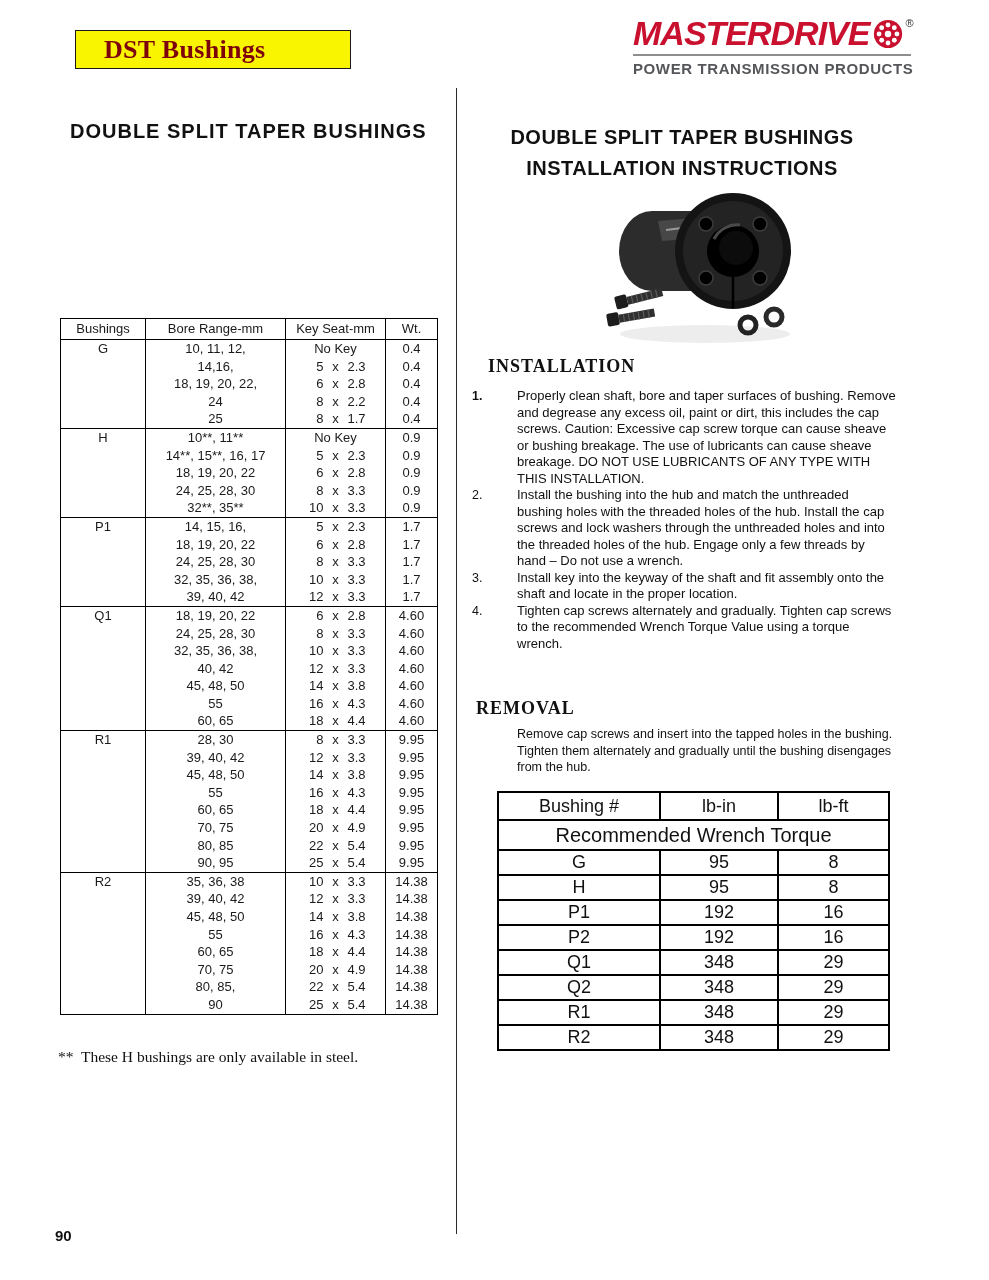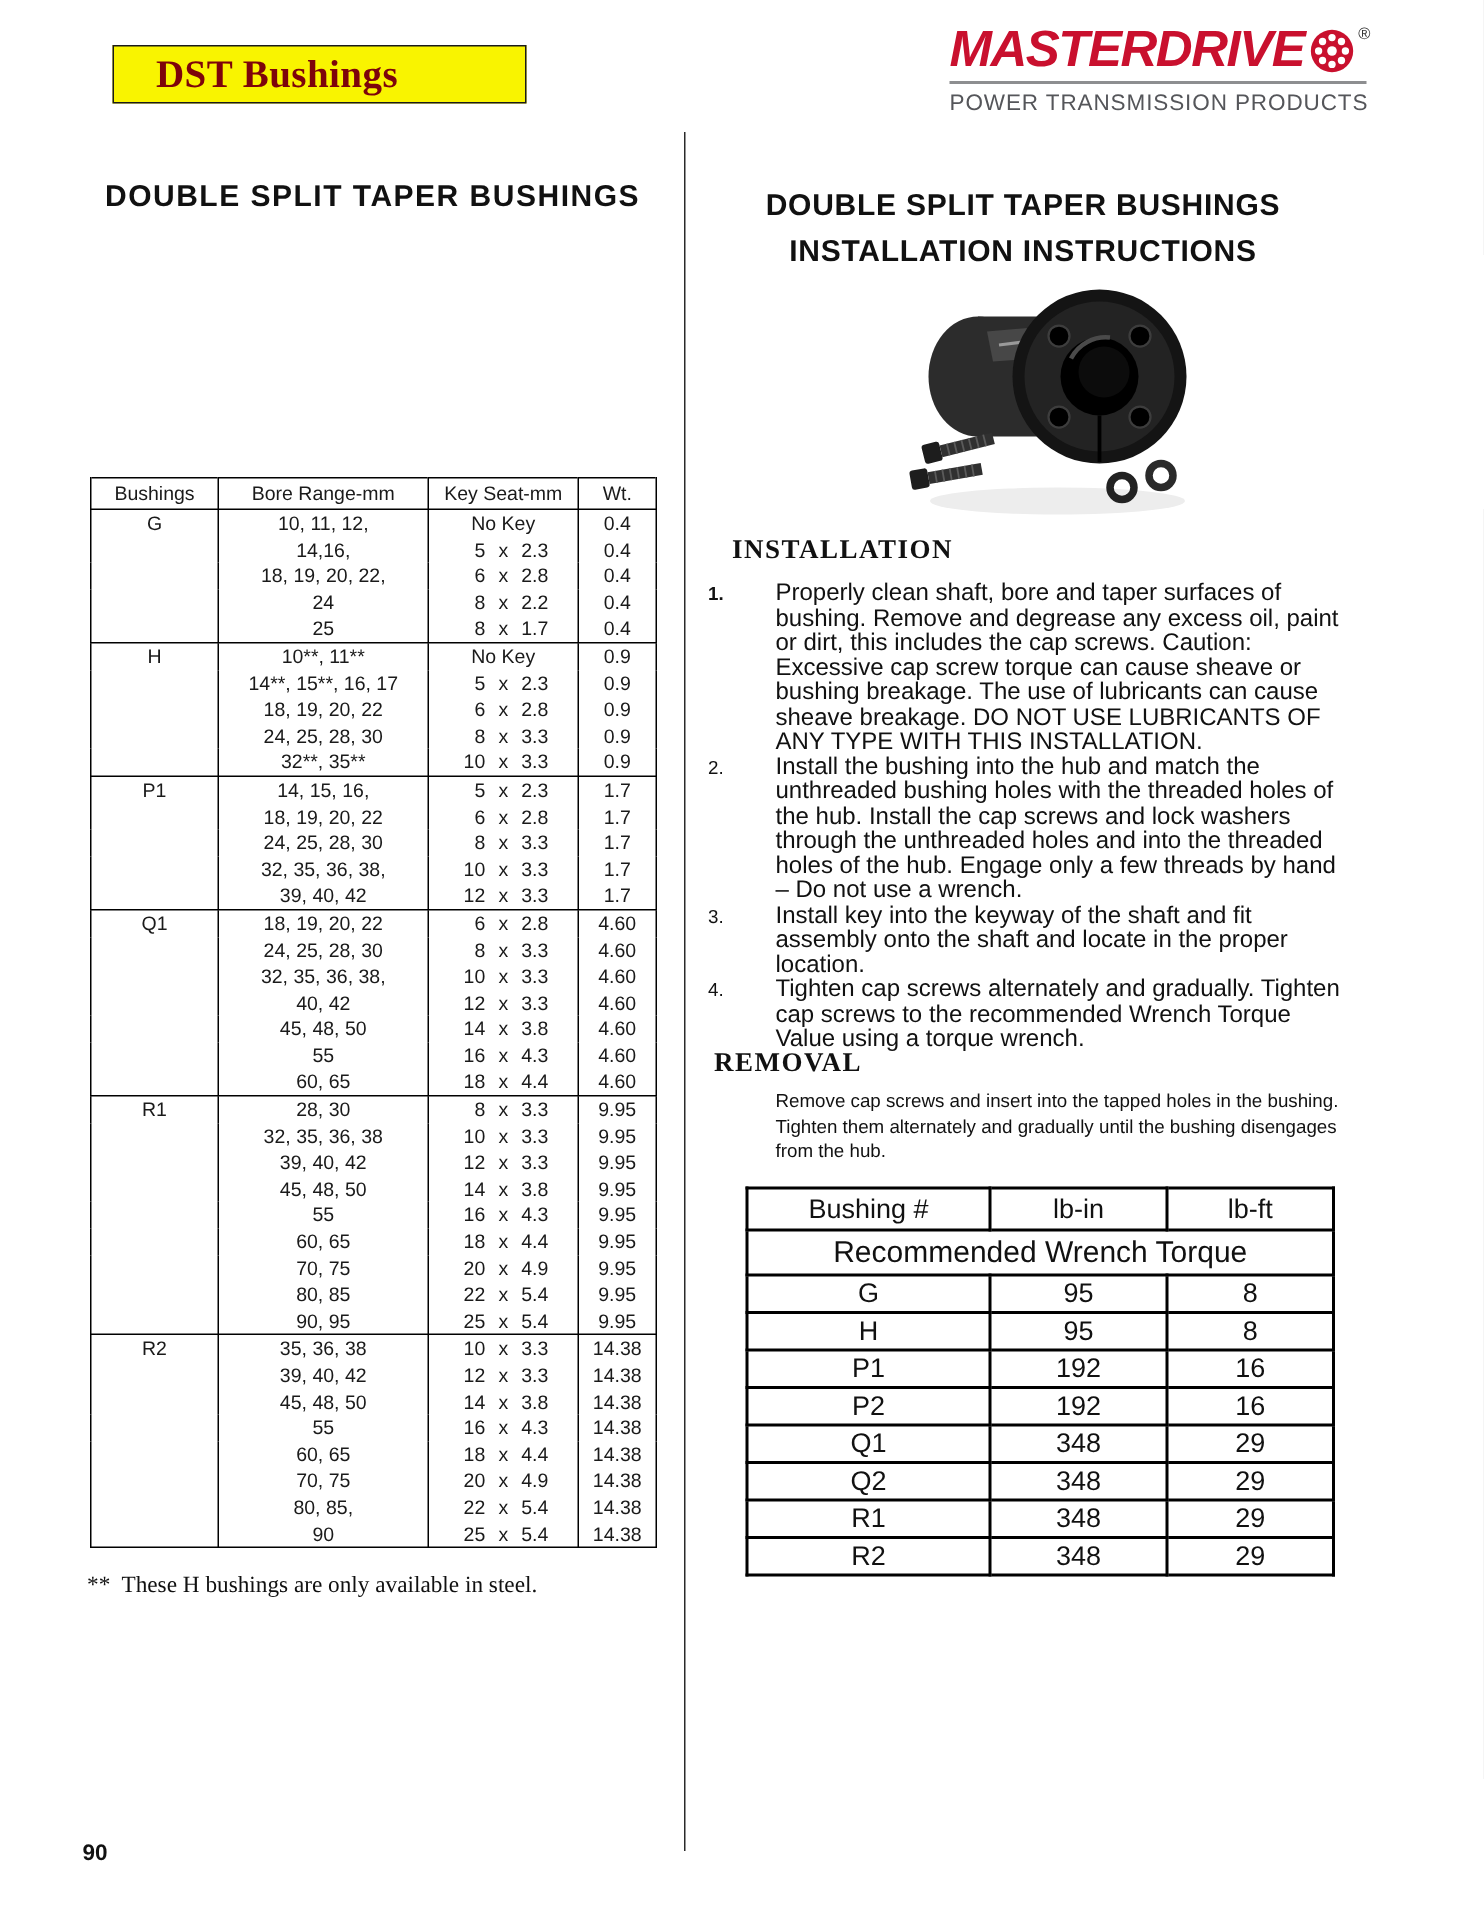--- a/index.html
+++ b/index.html
@@ -14,21 +14,21 @@
                   color:var(--banner-text,#7d040a); letter-spacing:0.3px; }
 
   
   .logo { position:absolute; left:633px; top:14px; width:278px; }
   .brand-line { display:flex; align-items:center; }
   .brand { font-style:italic; font-weight:bold; font-size:34px; letter-spacing:-1px;
            color:var(--brand-red,#c9102e); white-space:nowrap; }
   .gear { margin-left:3px; display:flex; }
   .reg { font-size:11px; color:#333; align-self:flex-start; margin-top:3px; margin-left:1px; }
   .logo-rule { height:2px; background:#8d8e90; margin-top:1px; }
-  .tagline { margin-top:4px; font-size:15px; font-weight:normal; letter-spacing:0.6px;
+  .tagline { margin-top:4px; font-size:15px; font-weight:bold; letter-spacing:0.6px;
              color:var(--tagline-gray,#55565a); white-space:nowrap; }
 
   
   .divider { position:absolute; left:456px; top:88px; width:1px; height:1146px; background:#2a2a2a; }
 
   
   .left-heading { position:absolute; left:70px; top:120px; font-size:20px; font-weight:bold; letter-spacing:1px; }
 
   .bushing-table { position:absolute; left:60px; top:318px; width:377px;
                    border-collapse:collapse; border:1px solid #000; font-size:13px; color:#1a1a1a;
@@ -54,21 +54,21 @@
 
   .serif-heading { position:absolute; font-family:"Liberation Serif", serif; font-weight:bold;
                    font-size:18px; letter-spacing:1px; }
   .install-heading { left:488px; top:356px; }
   .removal-heading { left:476px; top:698px; }
 
   .steps { position:absolute; left:472px; top:388px; width:424px; list-style:none; }
   .step { display:flex; }
   .step-num { width:45px; flex:0 0 45px; font-size:12.5px; line-height:16.5px; }
   .steps li:first-child .step-num { font-weight:bold; }
-  .step-text { flex:1; font-size:16px; line-height:16.5px; }
+  .step-text { flex:1; font-size:13px; line-height:16.5px; }
 
   .removal-text { position:absolute; left:517px; top:726px; width:378px;
                   font-size:12.5px; line-height:16.5px; }
 
   .torque-table { position:absolute; left:497px; top:791px; width:391px;
                   border-collapse:collapse; text-align:center; table-layout:fixed; }
   .torque-table th, .torque-table td { border:2px solid #000; font-weight:normal; padding:0; }
   .torque-title { font-size:20px; height:28px; line-height:28px; }
   .torque-table .colhead { font-size:18px; height:26px; line-height:26px; }
   .torque-table td { font-size:18px; height:23px; line-height:23px; }
@@ -378,32 +378,20 @@
             </span>
           </td>
           <td>4.60</td>
         </tr>
         <tr>
           <td>R1</td>
           <td>28, 30</td>
           <td>
             <span class="keyparts">
               <span class="kw">8</span>
-              <span class="kx">x</span>
-              <span class="kd">3.3</span>
-            </span>
-          </td>
-          <td>9.95</td>
-        </tr>
-        <tr>
-          <td></td>
-          <td>32, 35, 36, 38</td>
-          <td>
-            <span class="keyparts">
-              <span class="kw">10</span>
               <span class="kx">x</span>
               <span class="kd">3.3</span>
             </span>
           </td>
           <td>9.95</td>
         </tr>
         <tr>
           <td></td>
           <td>39, 40, 42</td>
           <td>

